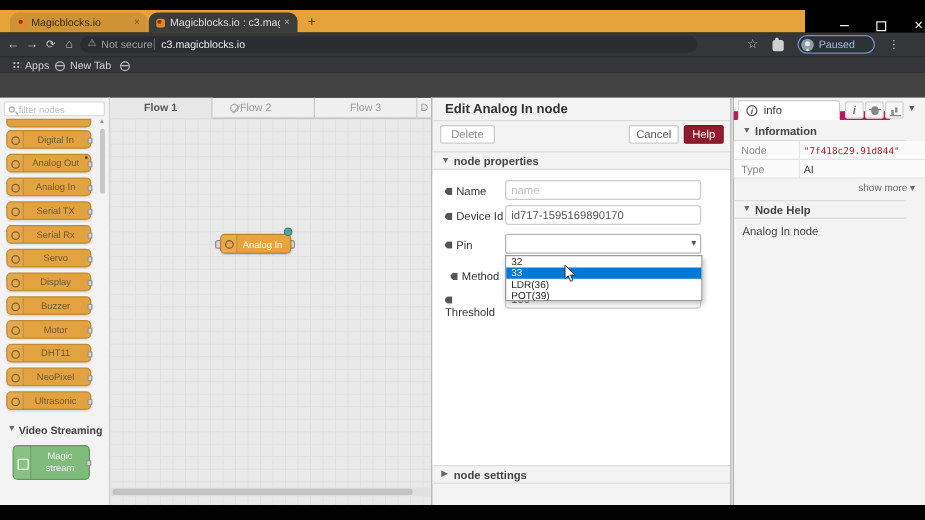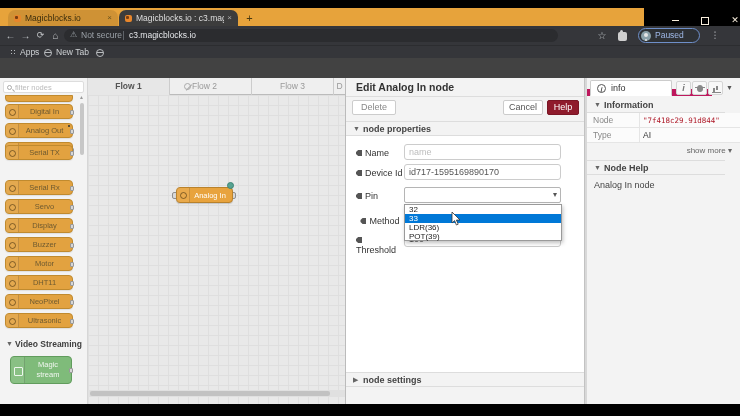--- a/index.html
+++ b/index.html
@@ -276,21 +276,21 @@
     <div class="pill" style="top:45px">
         <span class="pill-ic"></span>
         <span class="pill-lb">Analog Out</span>
         <span class="pill-port"></span>
       </div>
     <div class="pill" style="top:64px">
         <span class="pill-ic"></span>
         <span class="pill-lb">Analog In</span>
         <span class="pill-port"></span>
       </div>
-    <div class="pill" style="top:67px">
+    <div class="pill" style="top:83px">
         <span class="pill-ic"></span>
         <span class="pill-lb">Serial TX</span>
         <span class="pill-port"></span>
       </div>
     <div class="pill" style="top:102px">
         <span class="pill-ic"></span>
         <span class="pill-lb">Serial Rx</span>
         <span class="pill-port"></span>
       </div>
     <div class="pill" style="top:121px">

